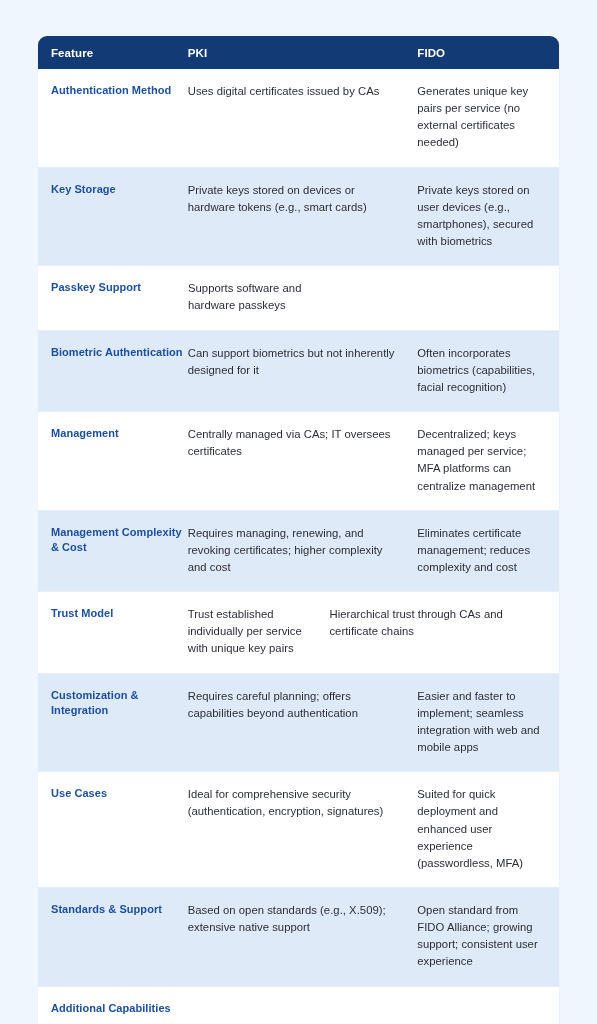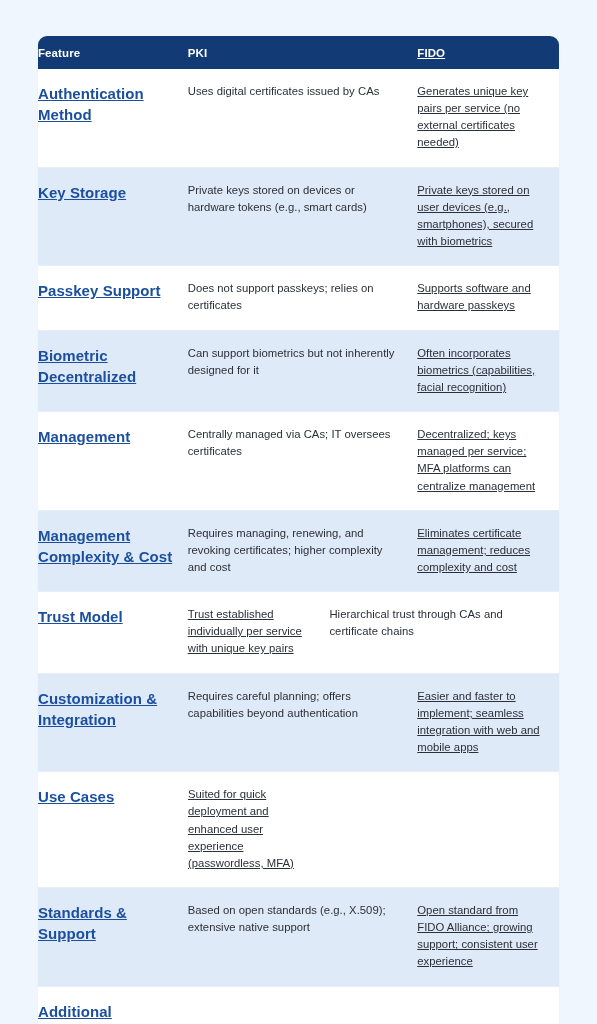--- a/index.html
+++ b/index.html
@@ -48,30 +48,29 @@
   }
   .row.alt {
     background: #dfeaf9;
   }
   .row.sep {
     border-top: 1px solid #e8eef7;
   }
   .cell {
     box-sizing: border-box;
   }
-  .c0 { width: 150px; }
+  .c0 { width: 150px; padding-left: 13px; }
   .c1 { width: 230px; padding-right: 16px; }
-  .c2 { width: 142px; padding-right: 12px; text-decoration: underline; }
+  .c2 { width: 142px; padding-right: 12px; }
   .feature {
     color: #1b4f9e;
-    font-size: 15px;
+    font-size: 11px;
     font-weight: bold;
     line-height: 1.42;
     letter-spacing: 0.05px;
-    text-decoration: underline;
   }
   .desc {
     color: #2b2f36;
     font-size: 11.3px;
     line-height: 1.52;
     letter-spacing: 0.02px;
   }
 </style>
 </head>
 <body>
@@ -92,25 +91,24 @@
           <div class="cell c1 desc">Uses digital certificates issued by CAs</div>
           <div class="cell c2 desc">Generates unique key pairs per service (no external certificates needed)</div>
         </div>
         <div class="row alt sep">
           <div class="cell c0 feature">Key Storage</div>
           <div class="cell c1 desc">Private keys stored on devices or hardware tokens (e.g., smart cards)</div>
           <div class="cell c2 desc">Private keys stored on user devices (e.g., smartphones), secured with biometrics</div>
         </div>
         <div class="row sep">
           <div class="cell c0 feature">Passkey Support</div>
-          <div class="cell c1 desc">Does not support passkeys; relies on certificates</div>
           <div class="cell c2 desc">Supports software and hardware passkeys</div>
         </div>
         <div class="row alt sep">
-          <div class="cell c0 feature">Biometric Decentralized</div>
+          <div class="cell c0 feature">Biometric Authentication</div>
           <div class="cell c1 desc">Can support biometrics but not inherently designed for it</div>
           <div class="cell c2 desc">Often incorporates biometrics (capabilities, facial recognition)</div>
         </div>
         <div class="row sep">
           <div class="cell c0 feature">Management</div>
           <div class="cell c1 desc">Centrally managed via CAs; IT oversees certificates</div>
           <div class="cell c2 desc">Decentralized; keys managed per service; MFA platforms can centralize management</div>
         </div>
         <div class="row alt sep">
           <div class="cell c0 feature">Management Complexity &amp; Cost</div>
@@ -122,20 +120,21 @@
           <div class="cell c2 desc">Trust established individually per service with unique key pairs</div>
           <div class="cell c1 desc">Hierarchical trust through CAs and certificate chains</div>
         </div>
         <div class="row alt sep">
           <div class="cell c0 feature">Customization &amp; Integration</div>
           <div class="cell c1 desc">Requires careful planning; offers capabilities beyond authentication</div>
           <div class="cell c2 desc">Easier and faster to implement; seamless integration with web and mobile apps</div>
         </div>
         <div class="row sep">
           <div class="cell c0 feature">Use Cases</div>
+          <div class="cell c1 desc">Ideal for comprehensive security (authentication, encryption, signatures)</div>
           <div class="cell c2 desc">Suited for quick deployment and enhanced user experience (passwordless, MFA)</div>
         </div>
         <div class="row alt sep">
           <div class="cell c0 feature">Standards &amp; Support</div>
           <div class="cell c1 desc">Based on open standards (e.g., X.509); extensive native support</div>
           <div class="cell c2 desc">Open standard from FIDO Alliance; growing support; consistent user experience</div>
         </div>
         <div class="row sep">
           <div class="cell c0 feature">Additional Capabilities</div>
         </div>

